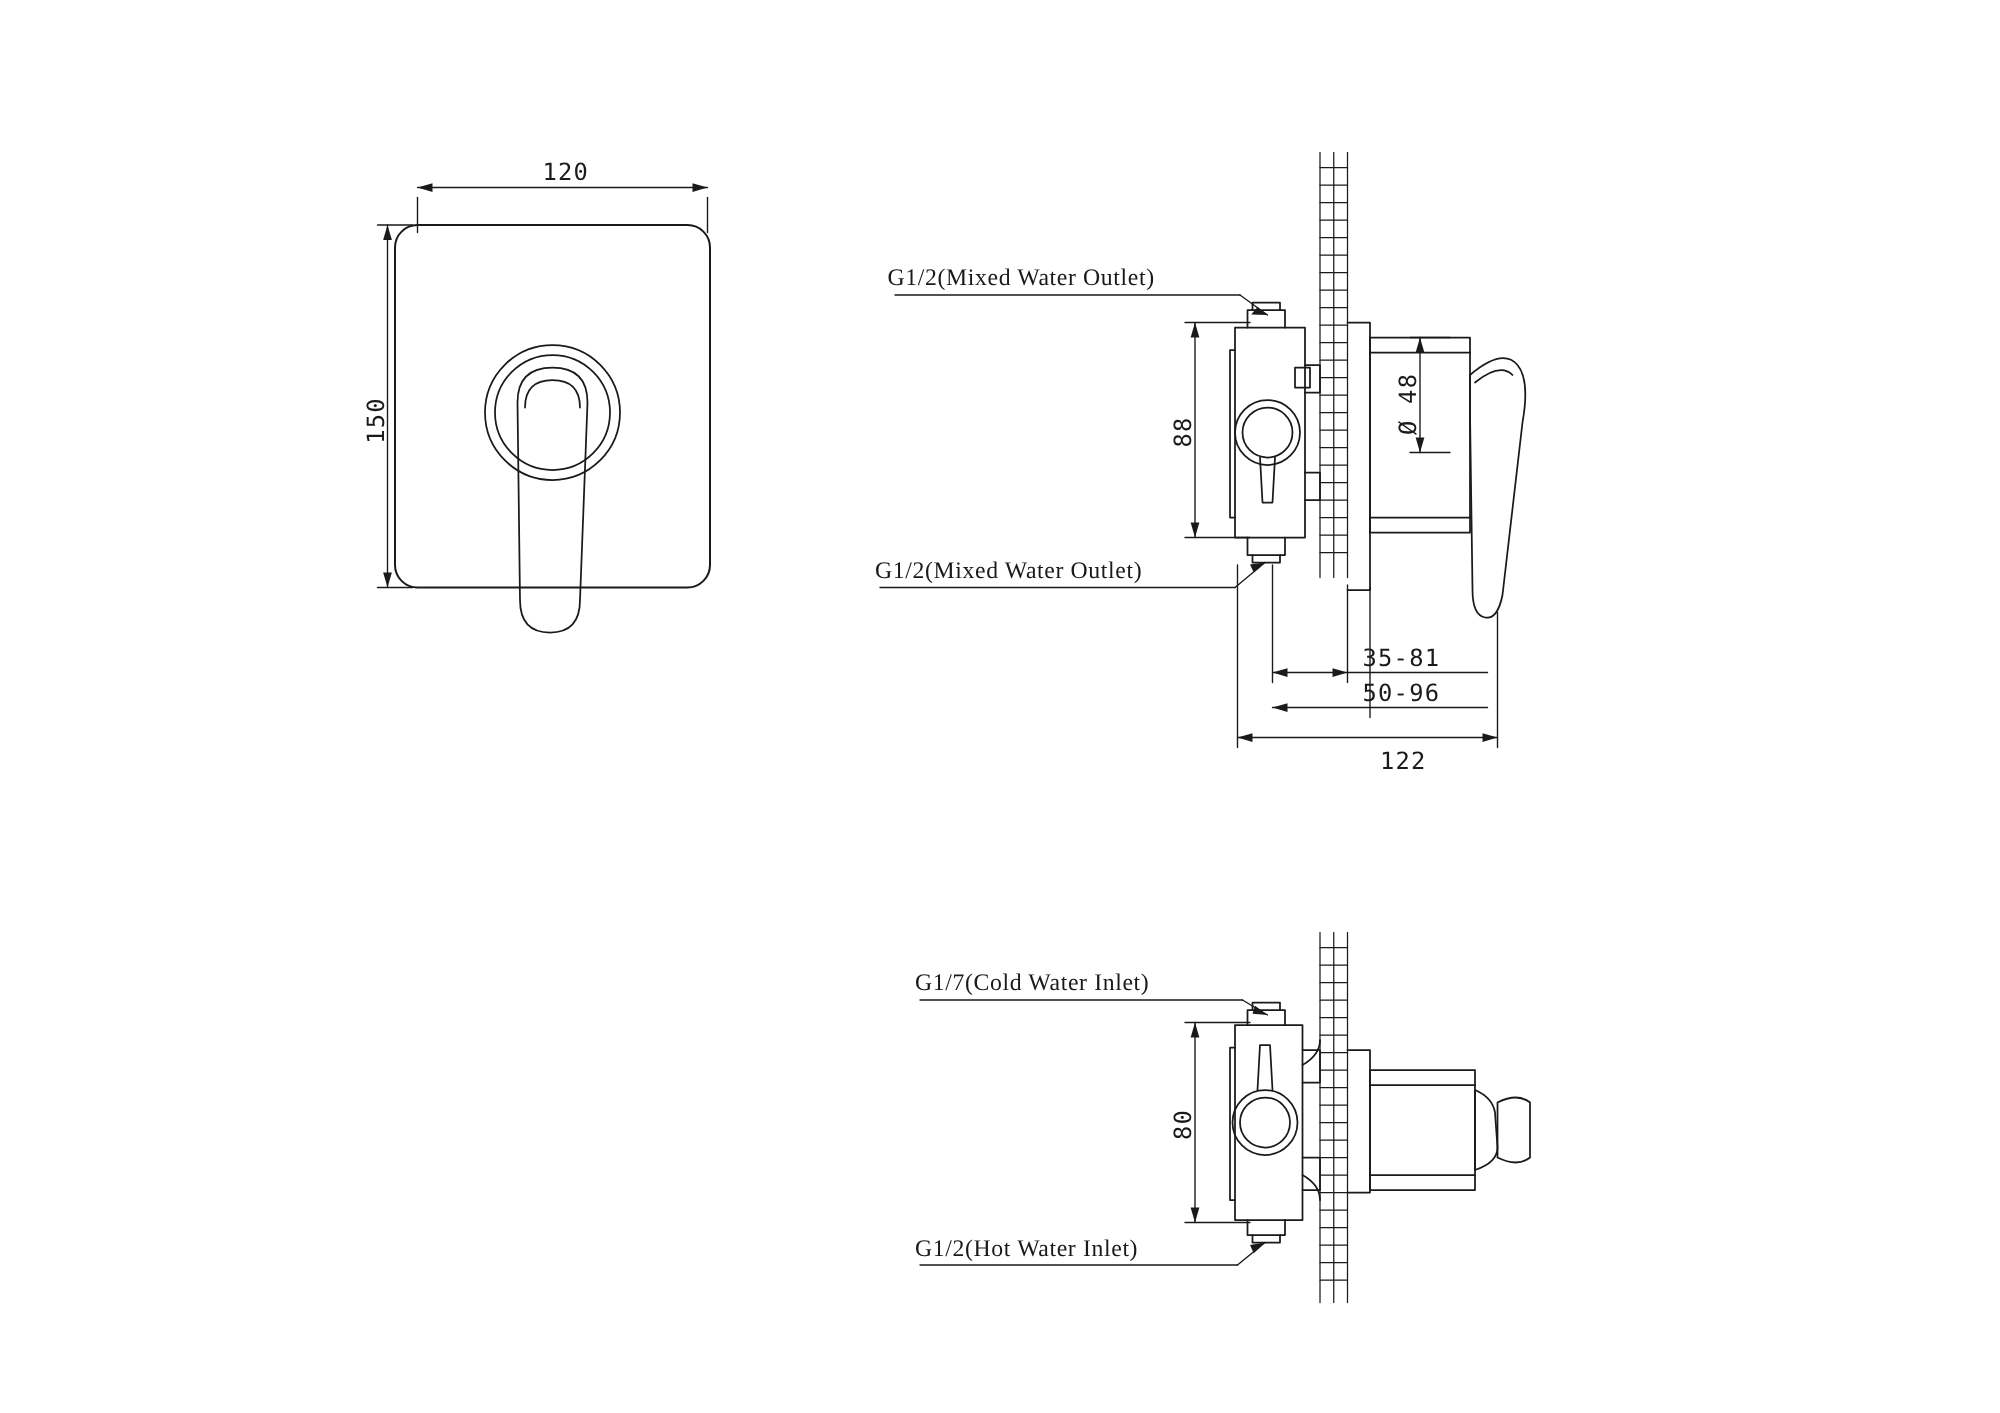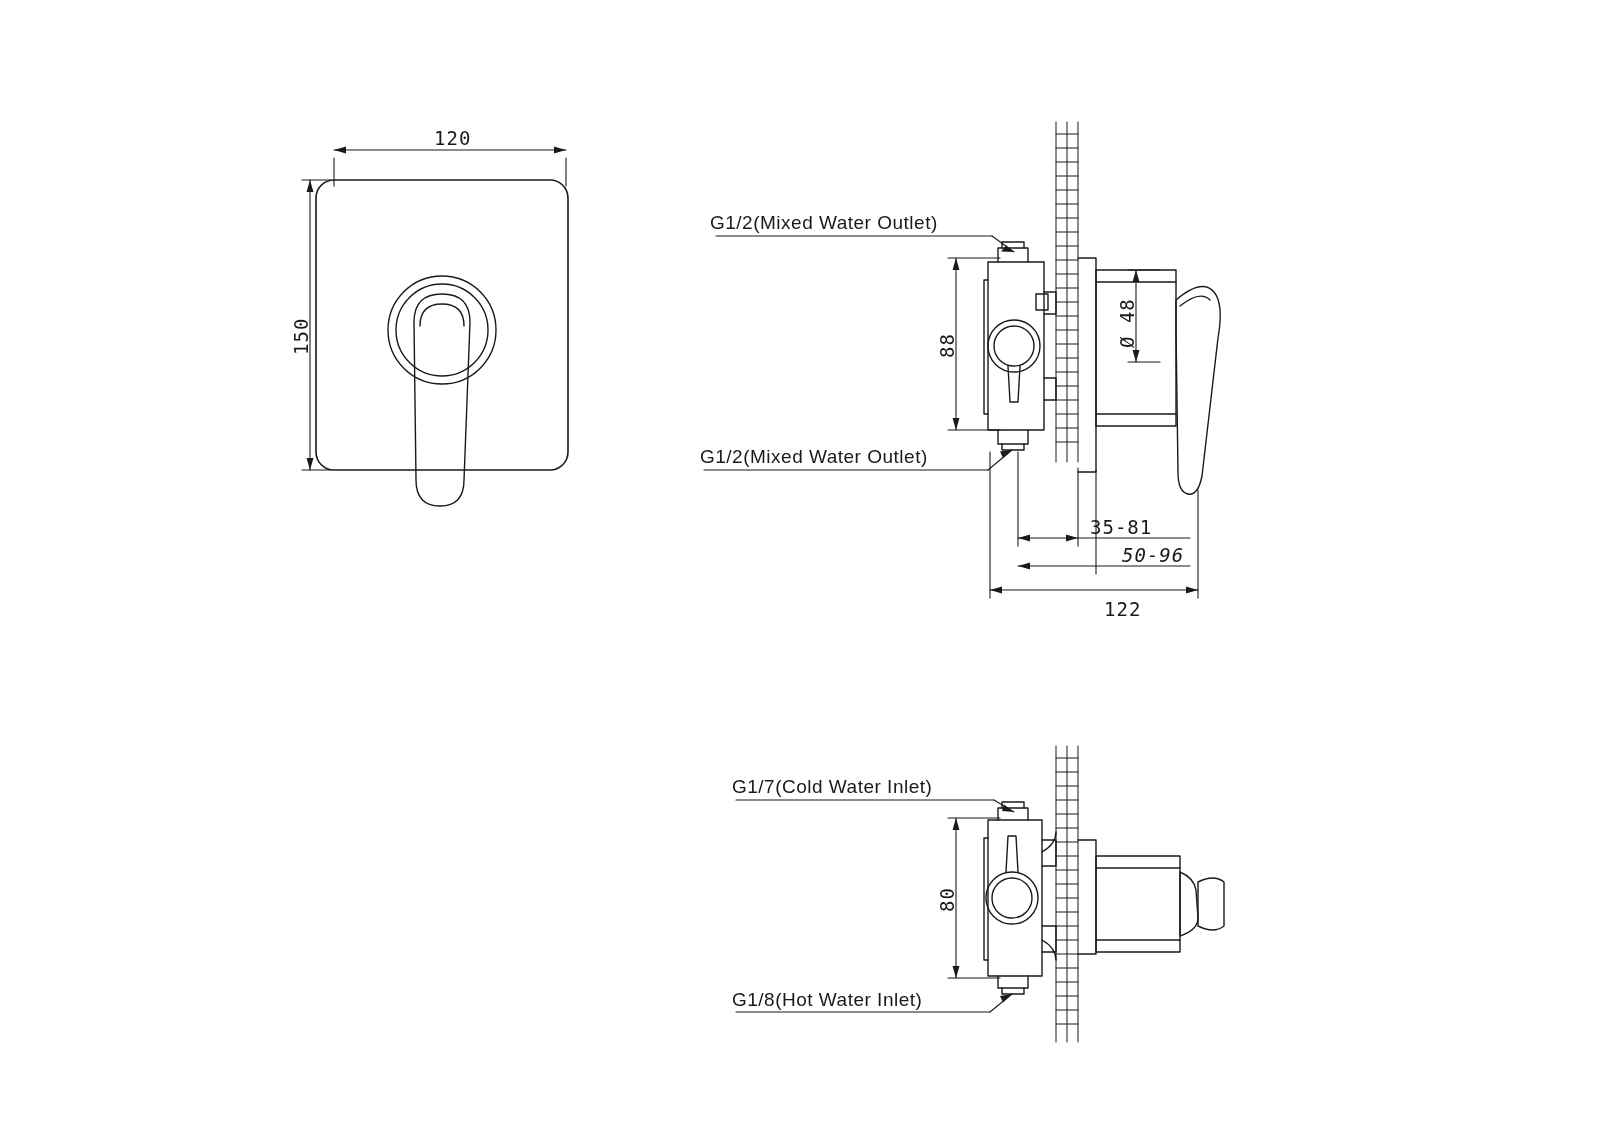--- a/index.html
+++ b/index.html
@@ -24,21 +24,21 @@
   }
   svg.drawing {
     position: absolute;
     left: 0;
     top: 0;
     width: 1600px;
     height: 1130px;
   }
   .label {
     position: absolute;
-    font-family: Liberation Sans, sans-serif;
+    font-family: Liberation Serif, serif;
     font-size: 19px;
     letter-spacing: 0.5px;
     color: #1a1a1a;
     white-space: nowrap;
   }
   .dim-label {
     position: absolute;
     font-family: "DejaVu Sans Mono", monospace;
     font-size: 19px;
     letter-spacing: 1px;
@@ -275,23 +275,23 @@
   <div class="label" style="left:710px; top:212px;">G1/2(Mixed Water Outlet)</div>
 
   <div class="label" style="left:700px; top:446px;">G1/2(Mixed Water Outlet)</div>
 
   <div class="dim-label rot90" style="left:936px; top:358px;">88</div>
 
   <div class="dim-label rot90" style="left:1116px; top:348px;">Ø 48</div>
 
   <div class="dim-label" style="left:1090px; top:516px;text-align:right;">35-81</div>
 
-  <div class="dim-label" style="left:1122px; top:544px;font-style:italic;">50-96</div>
+  <div class="dim-label" style="left:1090px; top:544px;">50-96</div>
 
   <div class="dim-label" style="left:1080px; top:598px;margin-left:24px;">122</div>
 
   <div class="label" style="left:732px; top:776px;">G1/7(Cold Water Inlet)</div>
 
-  <div class="label" style="left:732px; top:989px;">G1/8(Hot Water Inlet)</div>
+  <div class="label" style="left:732px; top:989px;">G1/2(Hot Water Inlet)</div>
 
   <div class="dim-label rot90" style="left:936px; top:912px;">80</div>
 
 </div>
 
 </body></html>

